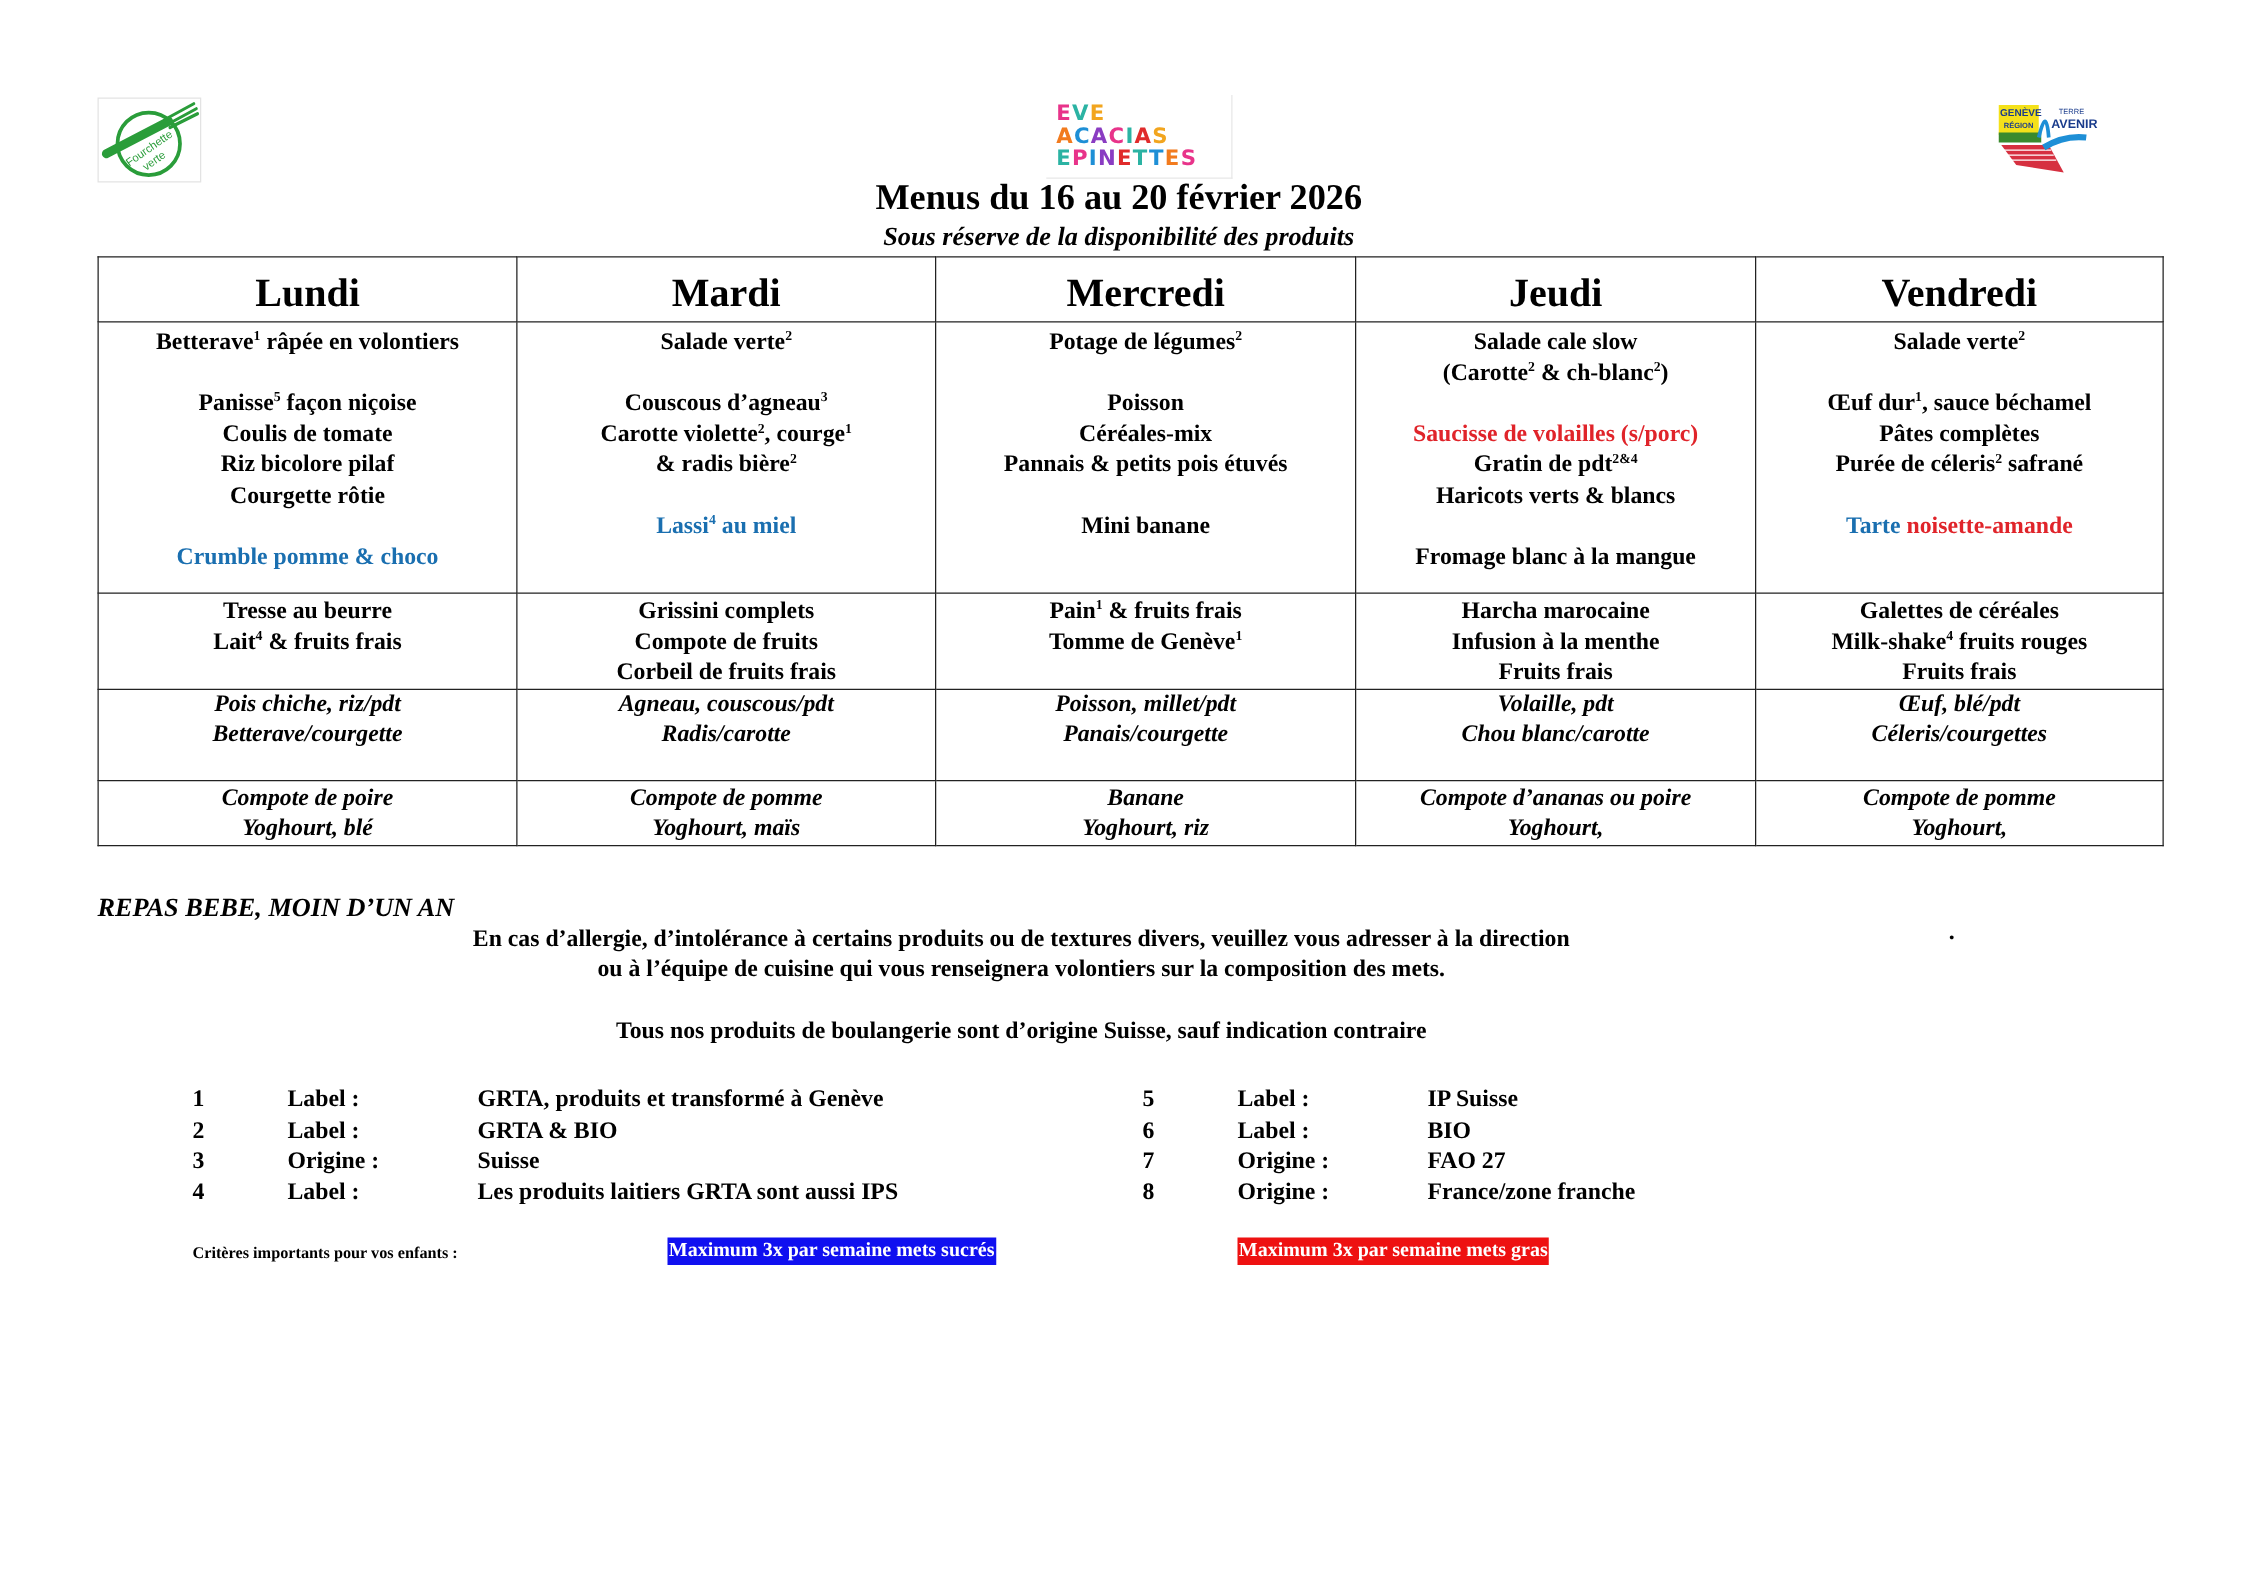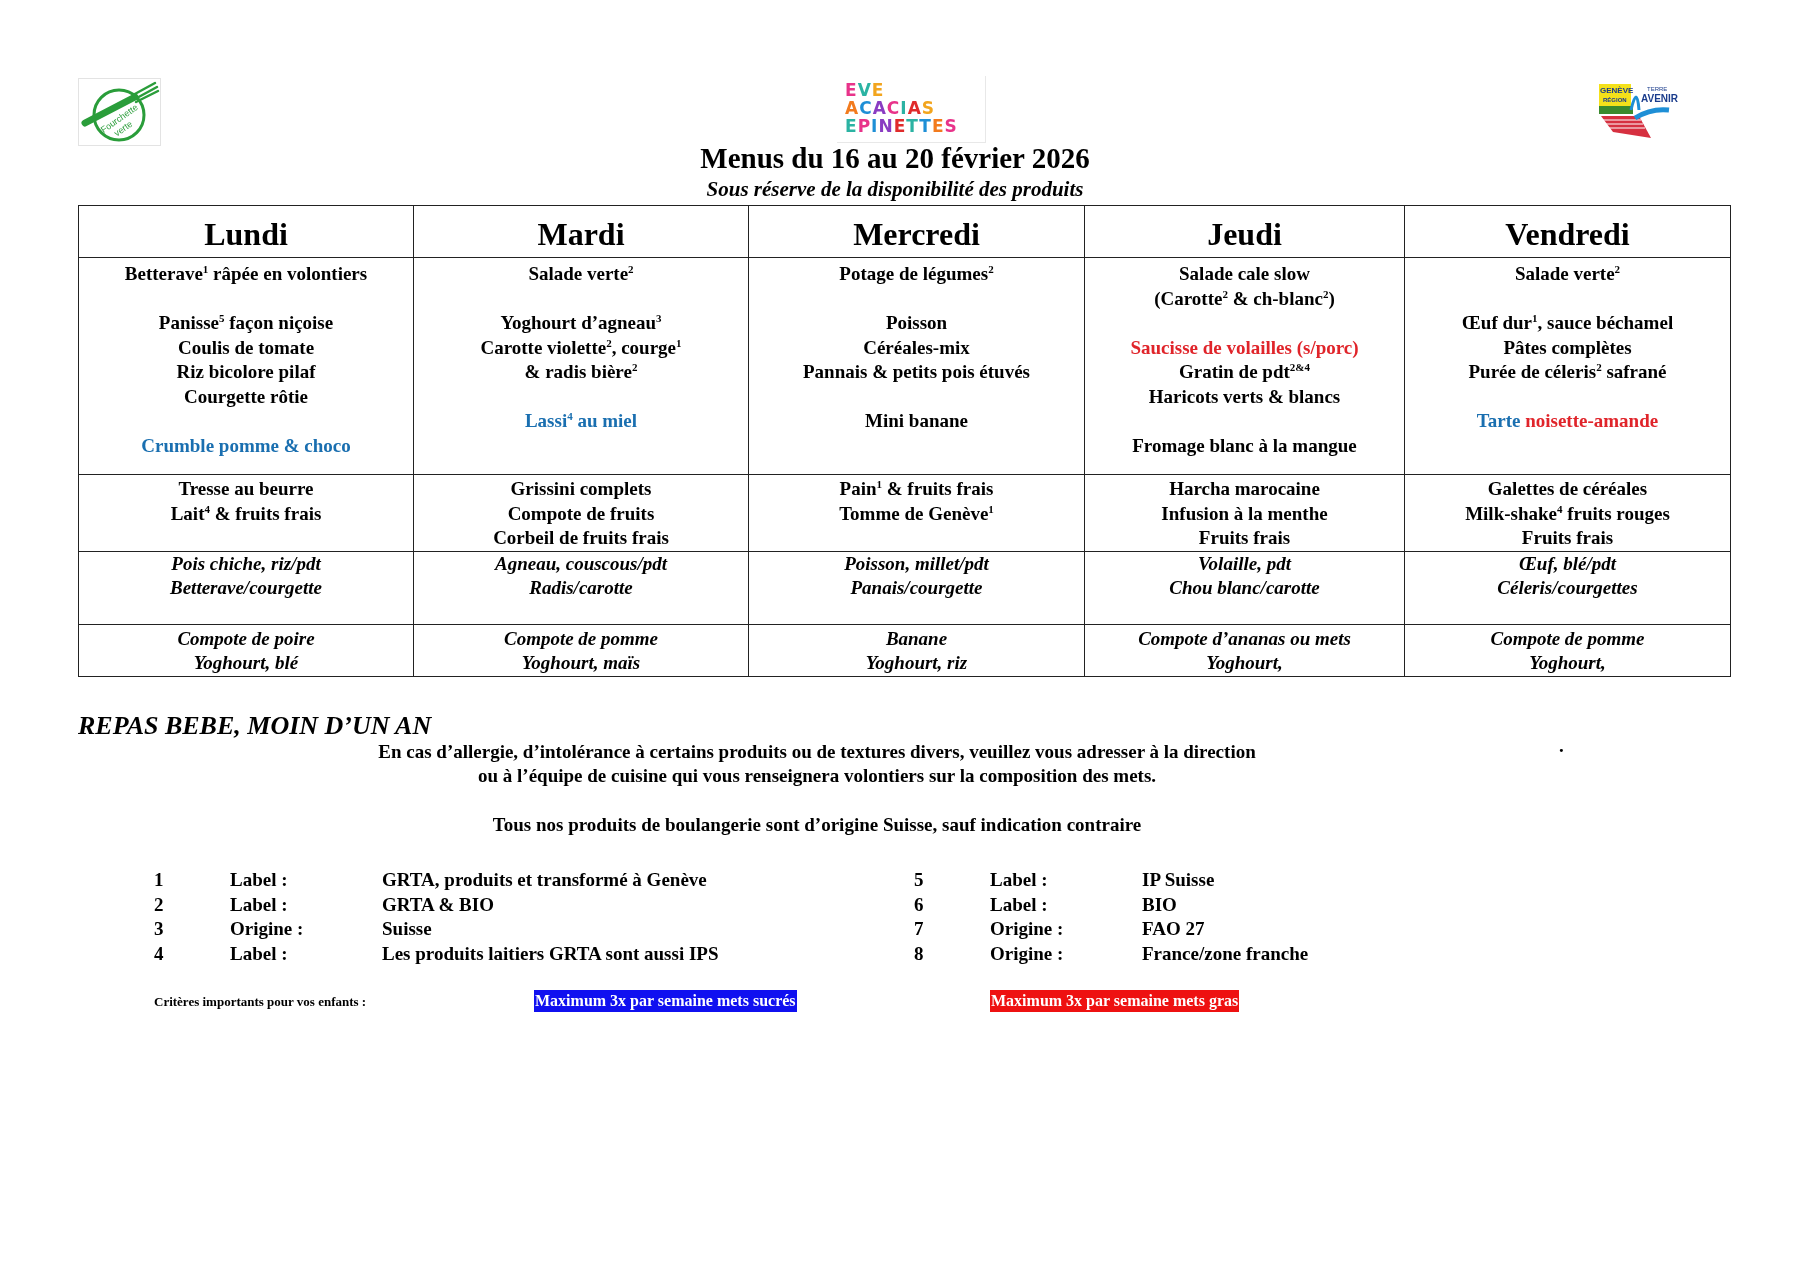--- a/index.html
+++ b/index.html
@@ -36,21 +36,21 @@
   tr.r-baby td { font-style: italic; height: 72px; padding-top: 0px; }
   tr.r-dessert td { font-style: italic; height: 48px; padding-top: 2px; }
   .line { display: block; min-height: 24.5px; }
   .blank { display: block; height: 24.5px; }
   sup { font-size: 11px; line-height: 0; vertical-align: 7px; }
   .blue { color: #1a6fb0; }
   .red { color: #e0242a; }
 
   .baby-note {
     position: absolute; left: 78px; top: 715px; font-weight: bold; font-style: italic;
-    font-size: 26px; line-height: 22px;
+    font-size: 21px; line-height: 22px;
   }
   .notice {
     position: absolute; left: 0; width: 1570px; text-align: center; font-weight: bold;
     font-size: 19px; line-height: 24.5px; margin-left: 32px;
   }
   .dot { position: absolute; left: 1559px; top: 735px; font-weight: bold; font-size: 19px; }
 
   .legend { position: absolute; font-weight: bold; font-size: 19px; line-height: 24.5px; }
   .legend .row { display: flex; }
   .legend .num { width: 76px; }
@@ -133,21 +133,21 @@
       <span class="line">Coulis de tomate</span>
       <span class="line">Riz bicolore pilaf</span>
       <span class="line">Courgette rôtie</span>
       <span class="blank"></span>
       <span class="line blue">Crumble pomme &amp; choco</span>
     </td>
 
     <td>
       <span class="line"><span>Salade verte</span><sup>2</sup></span>
       <span class="blank"></span>
-      <span class="line"><span>Yoghourt d’agneau</span><sup>3</sup></span>
+      <span class="line"><span>Couscous d’agneau</span><sup>3</sup></span>
       <span class="line"><span>Carotte violette</span><sup>2</sup><span>, courge</span><sup>1</sup></span>
       <span class="line"><span>&amp; radis bière</span><sup>2</sup></span>
       <span class="blank"></span>
       <span class="line blue"><span>Lassi</span><sup>4</sup><span> au miel</span></span>
     </td>
 
     <td>
       <span class="line"><span>Potage de légumes</span><sup>2</sup></span>
       <span class="blank"></span>
       <span class="line">Poisson</span>
@@ -235,21 +235,21 @@
         </td>
     <td>
           <span class="line">Compote de pomme</span>
           <span class="line">Yoghourt, maïs</span>
         </td>
     <td>
           <span class="line">Banane</span>
           <span class="line">Yoghourt, riz</span>
         </td>
     <td>
-          <span class="line">Compote d’ananas ou mets</span>
+          <span class="line">Compote d’ananas ou poire</span>
           <span class="line">Yoghourt,</span>
         </td>
     <td>
           <span class="line">Compote de pomme</span>
           <span class="line">Yoghourt,</span>
         </td>
   </tr>
 </tbody>
   </table>
 

